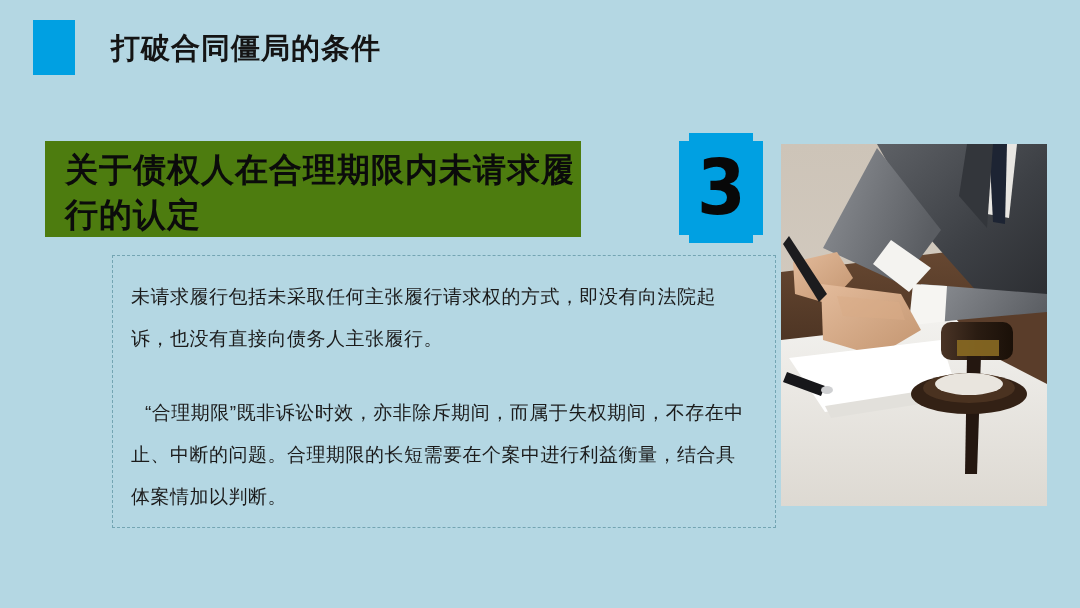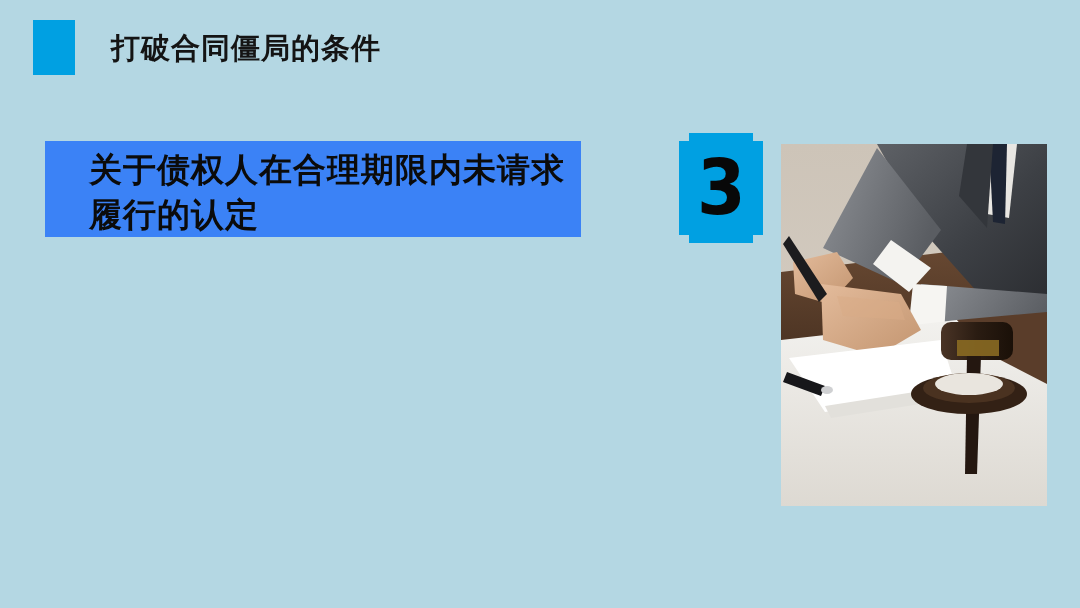--- a/index.html
+++ b/index.html
@@ -43,23 +43,23 @@
     white-space: nowrap;
   }
 
   
   .title-banner {
     position: absolute;
     left: 12px;
     top: 141px;
     width: 536px;
     height: 96px;
-    background: #3b82f6;
+    background: #4d7c0f;
     box-sizing: border-box;
-    padding: 6px 0 0 44px;
+    padding: 6px 0 0 20px;
   }
   .title-banner-text {
     font-size: 33px;
     font-weight: bold;
     color: #0b0b0b;
     line-height: 45px;
     letter-spacing: 1px;
   }
 
   
@@ -133,20 +133,24 @@
   <div class="header-title">打破合同僵局的条件</div>
 
   <div class="title-banner">
     <div class="title-banner-text">关于债权人在合理期限内未请求履行的认定</div>
   </div>
 
   <div class="number-badge">
     <span class="number-badge-text">3</span>
   </div>
 
+  <div class="body-box">
+    <p class="body-par">未请求履行包括未采取任何主张履行请求权的方式，即没有向法院起诉，也没有直接向债务人主张履行。</p>
+    <p class="body-par second">“合理期限”既非诉讼时效，亦非除斥期间，而属于失权期间，不存在中止、中断的问题。合理期限的长短需要在个案中进行利益衡量，结合具体案情加以判断。</p>
+  </div>
 
   <div class="photo">
     <svg width="266" height="362" viewBox="0 0 266 362">
       <defs>
         <linearGradient id="wallg" x1="0" y1="0" x2="0" y2="1">
           <stop offset="0" stop-color="#cdc4b8"></stop>
           <stop offset="1" stop-color="#d8d1c7"></stop>
         </linearGradient>
         <linearGradient id="suitg" x1="0" y1="0" x2="1" y2="1">
           <stop offset="0" stop-color="#5e6166"></stop>

